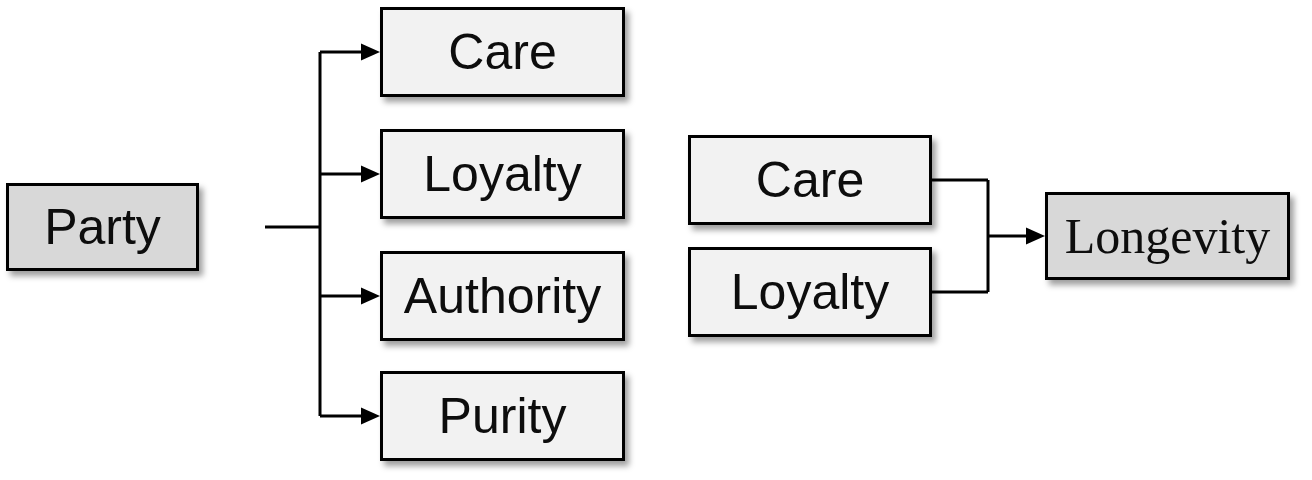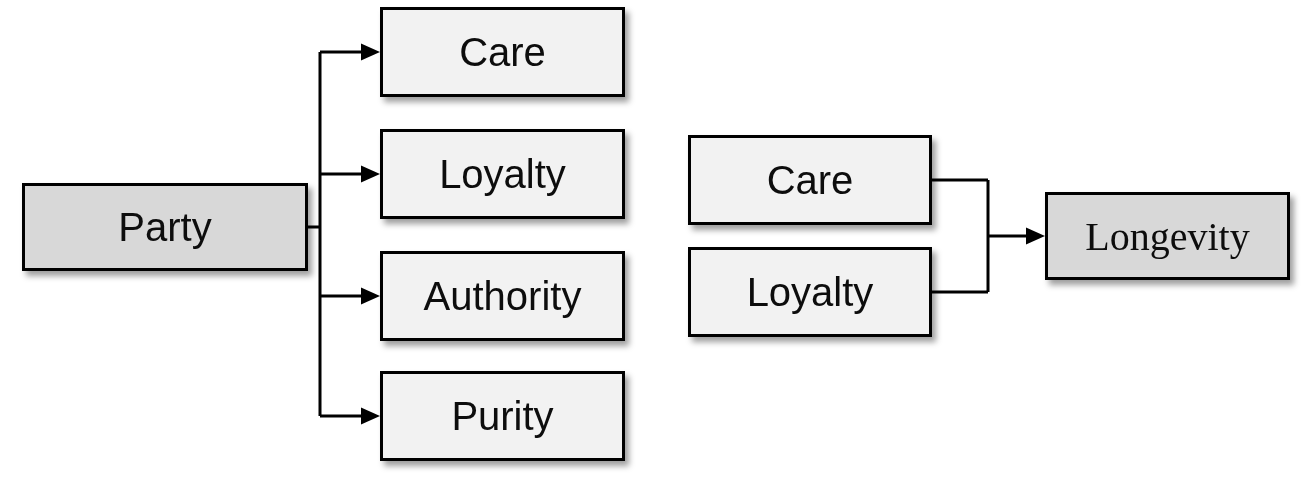--- a/index.html
+++ b/index.html
@@ -31,29 +31,29 @@
     fill: var(--connector, #000000);
     stroke: none;
   }
   .node {
     position: absolute;
     box-sizing: border-box;
     border: 3px solid var(--border, #000000);
     display: flex;
     align-items: center;
     justify-content: center;
-    font-size: 40px;
+    font-size: 50px;
     color: var(--text, #0d0d0d);
     box-shadow: 4px 5px 6px rgba(0, 0, 0, 0.38);
     white-space: nowrap;
   }
   .node-dark  { background: var(--root-fill, #d8d8d8); }
   .node-light { background: var(--leaf-fill, #f2f2f2); }
 
-  #node-party      { left: 22px;   top: 183px; width: 286px; height: 88px; }
+  #node-party      { left: 6px;   top: 183px; width: 193px; height: 88px; }
   #node-care-l     { left: 380px;  top: 7px;   width: 245px; height: 90px; }
   #node-loyalty-l  { left: 380px;  top: 129px; width: 245px; height: 90px; }
   #node-authority  { left: 380px;  top: 251px; width: 245px; height: 90px; }
   #node-purity     { left: 380px;  top: 371px; width: 245px; height: 90px; }
   #node-care-r     { left: 688px;  top: 135px; width: 244px; height: 90px; }
   #node-loyalty-r  { left: 688px;  top: 247px; width: 244px; height: 90px; }
   #node-longevity  { left: 1045px; top: 192px; width: 245px; height: 88px; font-family: Liberation Serif, serif; }
 </style>
 </head>
 <body>

